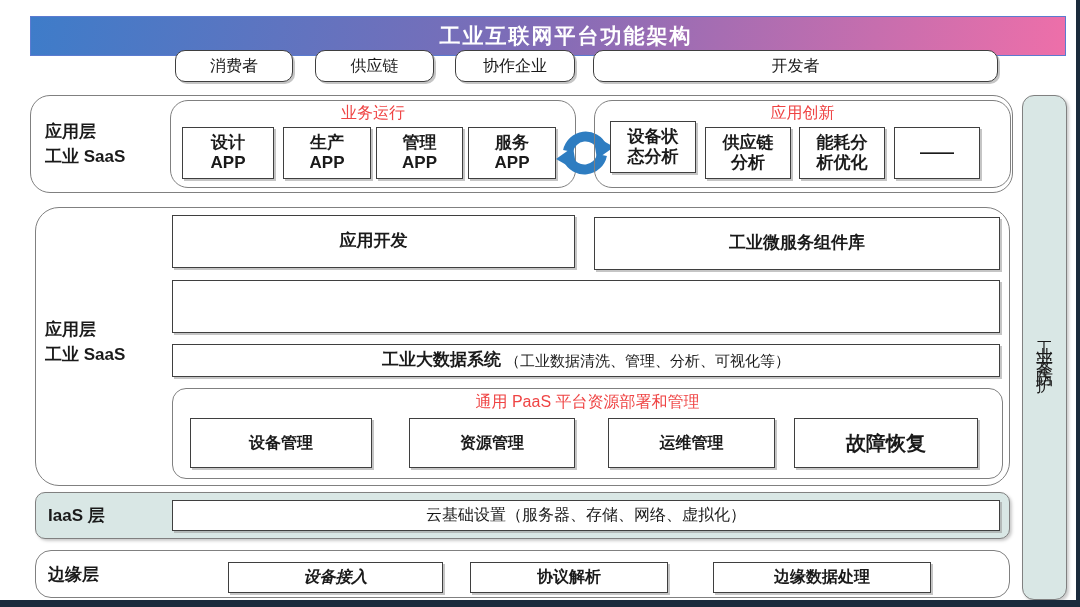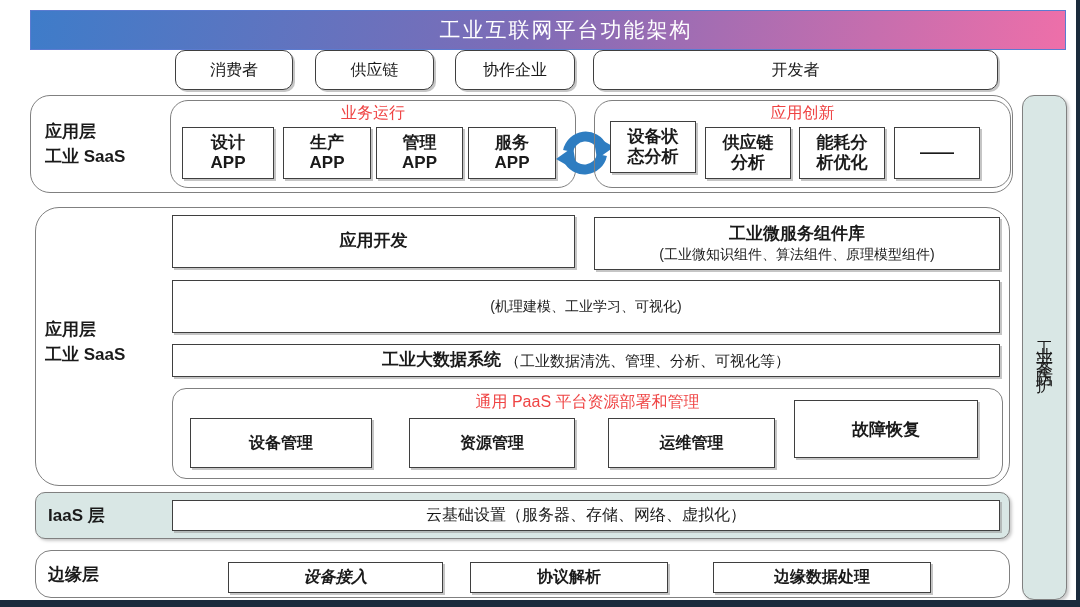--- a/index.html
+++ b/index.html
@@ -18,26 +18,26 @@
   }
   
   .group{border:1.4px solid #808080;border-radius:18px;background:transparent;}
   .teal{
     background:#d9e7e5;border:1.4px solid #808080;
     box-shadow:2px 2px 3px rgba(140,140,140,.45);
   }
   .pre{white-space:pre-line;}
   .bold{font-weight:bold;}
   #banner{
-    left:30px;top:10px;width:1036px;height:40px;
+    left:30px;top:16px;width:1036px;height:40px;
     background:linear-gradient(100deg,#3e7cc9 0%,#7f6cb7 48%,#ee6fa9 100%);
     border:1px solid #5b7bd0;
-    color:#ffffff;font-size:21px;font-weight:normal;letter-spacing:2px;padding-left:36px;
+    color:#ffffff;font-size:21px;font-weight:bold;letter-spacing:2px;padding-left:36px;
   }
-  .role{height:40px;top:50px;border-radius:10px;font-size:16px;}
+  .role{height:32px;top:50px;border-radius:10px;font-size:16px;}
   .two{font-size:17px;font-weight:bold;line-height:1.2;}
   .gtitle{font-size:16px;color:#ef4444;}
   .sideLabel{font-size:17px;font-weight:bold;line-height:1.45;text-align:left;}
   .sub{font-size:14px;font-weight:normal;line-height:1.3;}
   .big-title{font-size:17px;font-weight:bold;line-height:1.3;}
   #security-box{
     left:1022px;top:95px;width:45px;height:505px;border-radius:12px;
   }
   #security-label{
     writing-mode:vertical-rl;letter-spacing:7px;
@@ -92,38 +92,36 @@
 
 <div class="abs group" style="left:35px;top:207px;width:975px;height:279px;border-radius:24px;"></div>
 <div class="abs sideLabel pre" style="left:45px;top:318px;width:120px;">应用层
 工业 SaaS</div>
 
 <div class="abs flexc box" style="left:172px;top:215px;width:403px;height:53px;flex-direction:column;">
   <div class="big-title">应用开发</div>
 </div>
 <div class="abs flexc box" style="left:594px;top:217px;width:406px;height:53px;flex-direction:column;">
   <div class="big-title">工业微服务组件库</div>
-  <div class="sub">(工业微知识组件、算法组件、原理模型组件)</div>
 </div>
 
 <div class="abs flexc box" style="left:172px;top:280px;width:828px;height:53px;flex-direction:column;">
-  <div class="sub">(机理建模、工业学习、可视化)</div>
 </div>
 
 <div class="abs flexc box" style="left:172px;top:344px;width:828px;height:33px;gap:4px;">
   <span class="big-title">工业大数据系统</span>
   <span class="sub" style="font-size:15px;">（工业数据清洗、管理、分析、可视化等）</span>
 </div>
 
 <div class="abs group" style="left:172px;top:388px;width:831px;height:91px;border-radius:14px;"></div>
 <div class="abs flexc gtitle" style="left:172px;top:391px;width:831px;height:22px;">通用 PaaS 平台资源部署和管理</div>
 <div class="abs flexc box bold" style="left:190px;top:418px;width:182px;height:50px;font-size:16px;">设备管理</div>
 <div class="abs flexc box bold" style="left:409px;top:418px;width:166px;height:50px;font-size:16px;">资源管理</div>
 <div class="abs flexc box bold" style="left:608px;top:418px;width:167px;height:50px;font-size:16px;">运维管理</div>
-<div class="abs flexc box bold" style="left:794px;top:400px;width:184px;height:58px;font-size:17px;">故障恢复</div>
+<div class="abs flexc box bold" style="left:794px;top:418px;width:184px;height:50px;font-size:20px;">故障恢复</div>
 
 <div class="abs teal" style="left:35px;top:492px;width:975px;height:47px;border-radius:10px;"></div>
 <div class="abs flexc bold" style="left:48px;top:492px;height:47px;font-size:17px;">IaaS 层</div>
 <div class="abs flexc box" style="left:172px;top:500px;width:828px;height:31px;font-size:16px;">云基础设置（服务器、存储、网络、虚拟化）</div>
 
 <div class="abs group" style="left:35px;top:550px;width:975px;height:48px;border-radius:16px;background:#fff;"></div>
 <div class="abs flexc bold" style="left:48px;top:550px;height:48px;font-size:17px;">边缘层</div>
 <div class="abs flexc box bold" style="left:228px;top:562px;width:215px;height:31px;font-size:16px;font-style:italic;">设备接入</div>
 <div class="abs flexc box bold" style="left:470px;top:562px;width:198px;height:31px;font-size:16px;">协议解析</div>
 <div class="abs flexc box bold" style="left:713px;top:562px;width:218px;height:31px;font-size:16px;">边缘数据处理</div>

